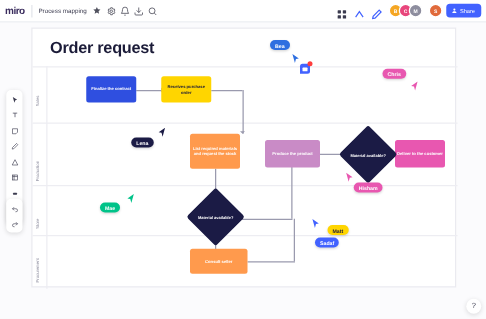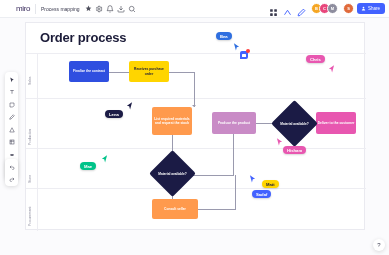--- a/index.html
+++ b/index.html
@@ -12,22 +12,22 @@
 
   #app { position: relative; width: 389px; height: 255px; background: #fbfbfd; }
 
   
   .topbar {
     position: absolute; top: 0; left: 0; width: 389px; height: 18px;
     background: #ffffff; display: flex; align-items: center;
     border-bottom: 1px solid #eceef2; z-index: 40;
   }
   .miro-logo {
-    font-size: 8px; font-weight: normal; color: #3b2d5e;
-    letter-spacing: -0.4px; padding: 0 5px 0 16px;
+    font-size: 8px; font-weight: bold; color: #3b2d5e;
+    letter-spacing: -0.4px; padding: 0 5px 0 4px;
   }
   .tb-divider { width: 1px; height: 10px; background: #e4e6eb; }
   .board-name {
     font-size: 5px; color: #3b3b4f; padding: 0 3px 0 5px;
     white-space: nowrap;
   }
   .tb-icon {
     width: 11px; height: 11px; display: flex;
     align-items: center; justify-content: center;
     color: #50515e; flex: 0 0 auto;
@@ -327,21 +327,21 @@
     <div class="tool">
       <svg width="6" height="6" viewBox="0 0 24 24" fill="none" stroke="currentColor" stroke-width="2">
         <path d="M15 7l5 5-5 5"></path>
           <path d="M20 12H9a5 5 0 0 0 0 10h2"></path>
       </svg>
     </div>
   </div>
 
   <div class="frame">
 
-    <div class="board-title">Order process</div>
+    <div class="board-title">Order request</div>
 
     <div class="lane-line" style="top:30px"></div>
     <div class="lane-line" style="top:75px"></div>
     <div class="lane-line" style="top:125px"></div>
     <div class="lane-line" style="top:165px"></div>
     <div class="lane-vline"></div>
 
     <div class="lane-label" style="top:62px">Sales</div>
     <div class="lane-label" style="top:122px">Production</div>
     <div class="lane-label" style="top:160px">Store</div>

